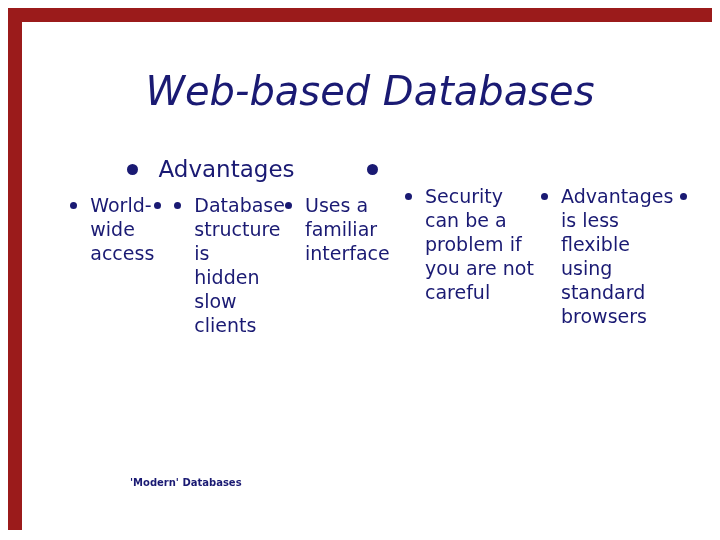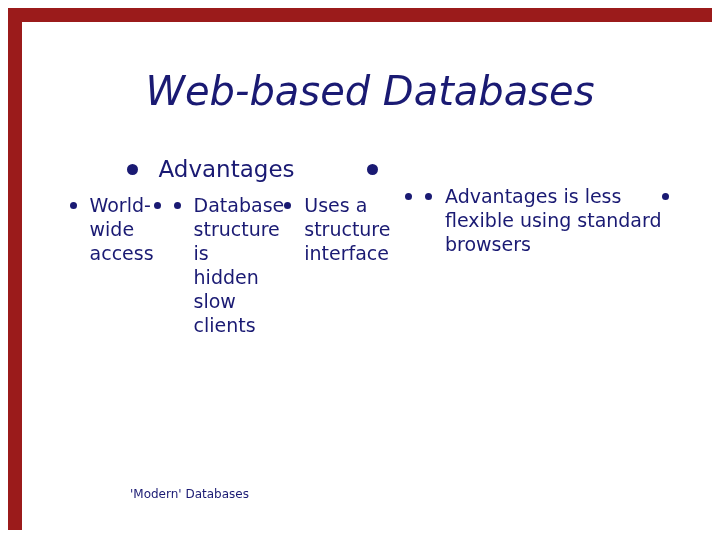--- a/index.html
+++ b/index.html
@@ -85,23 +85,24 @@
     margin-bottom:5px;
   }
   .item-text{
     font-size:19px;
     line-height:24px;
     color:var(--navy);
     white-space:pre-line;
   }
   .footer{
     position:absolute;
-    left:130px;top:487px;
-    font-size:12px;
+    left:130px;top:477px;
+    font-size:10px;
     color:var(--navy);
+    font-weight:bold;
   }
 </style>
 </head>
 <body>
 
 <div class="slide">
 
   <div class="bar-top"></div>
   <div class="bar-left"></div>
 
@@ -122,33 +123,36 @@
         <div class="item">
           <span class="dot dot-l2"></span>
         </div>
         <div class="item">
           <span class="dot dot-l2"></span>
           <span class="item-text">Database structure is
 hidden slow clients</span>
         </div>
         <div class="item">
           <span class="dot dot-l2"></span>
-          <span class="item-text">Uses a structure
+          <span class="item-text">Uses a familiar
 interface</span>
         </div>
       </div>
     </div>
 
     <div class="col col-right">
       <div class="h-item">
         <span class="dot dot-l1"></span>
       </div>
       <div class="sub">
         <div class="item">
           <span class="dot dot-l2"></span>
+          <span class="item-text">Security can be a
+problem if you are not
+careful</span>
         </div>
         <div class="item">
           <span class="dot dot-l2"></span>
           <span class="item-text">Advantages is less
 flexible using standard
 browsers</span>
         </div>
         <div class="item">
           <span class="dot dot-l2"></span>
         </div>

